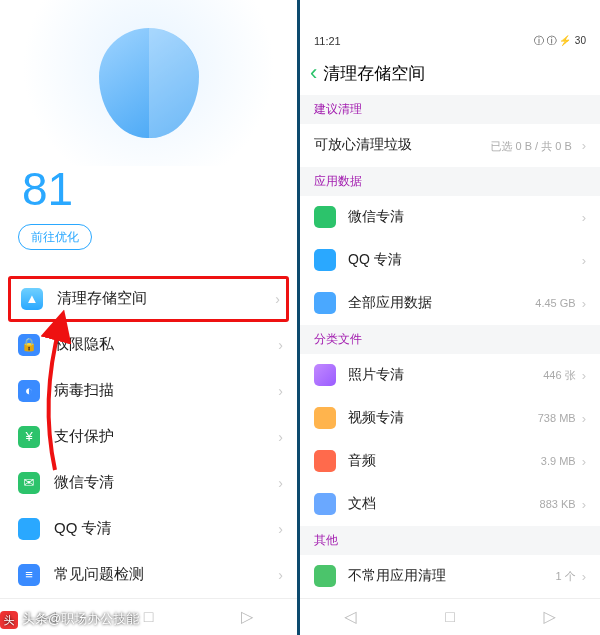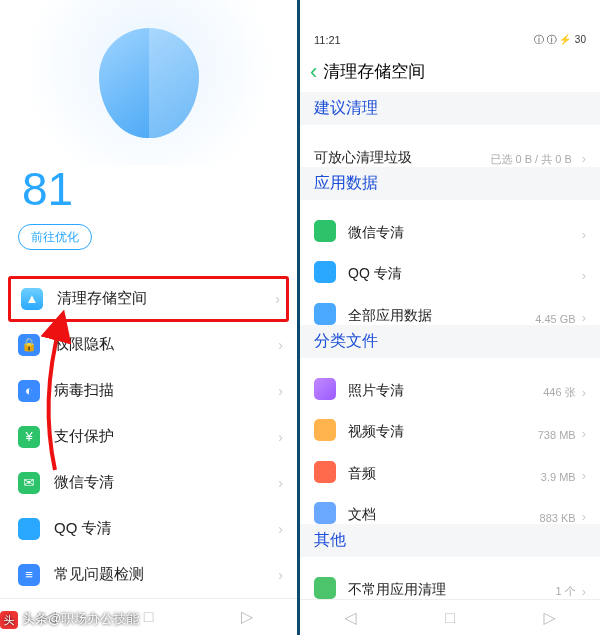--- a/index.html
+++ b/index.html
@@ -48,22 +48,22 @@
   .header { display:flex; align-items:center; height:44px; padding:0 10px; font-size:17px; font-weight:500; }
   .header .back { color:#2cc36b; font-size:22px; margin-right:6px; }
 
   .storage-card { display:flex; align-items:center; padding:16px 14px; }
   .pie { width:54px; height:54px; border-radius:50%; background: conic-gradient(#3a8bff 0 245deg, #e1e9f3 245deg 360deg); display:flex; align-items:center; justify-content:center; }
   .pie::after { content:""; width:34px; height:34px; background:#fff; border-radius:50%; }
   .storage-txt { margin-left:14px; }
   .storage-txt .t1 { font-size:15px; color:#222; }
   .storage-txt .t2 { font-size:11px; color:#999; margin-top:4px; }
 
-  .section-hdr { font-size:16px; color:#1d4ed8; background:#f5f6f7; padding:6px 14px; }
-  .r-item { display:flex; align-items:flex-end; height:44px; padding:0 14px; font-size:14px; color:#222; }
+  .section-hdr { font-size:12px; color:#a21caf; background:#f5f6f7; padding:6px 14px; }
+  .r-item { display:flex; align-items:center; height:44px; padding:0 14px; font-size:14px; color:#222; }
   .r-item .ic { width:22px; height:22px; margin-right:12px; border-radius:5px; flex-shrink:0; }
   .r-item .txt { flex:1; }
   .r-item .meta { font-size:11px; color:#aaa; margin-right:6px; }
   .r-item .chev { color:#ccc; font-size:13px; }
   .r-item.plain { justify-content:space-between; }
 
   .credit { position:absolute; bottom:6px; left:0; right:0; font-size:13px; color:#fff; text-shadow:0 0 3px #000; pointer-events:none; }
   .credit .logo { display:inline-flex; width:18px; height:18px; background:#e33; color:#fff; border-radius:4px; align-items:center; justify-content:center; font-size:11px; margin-right:4px; vertical-align:middle; }
 </style>
 </head>

